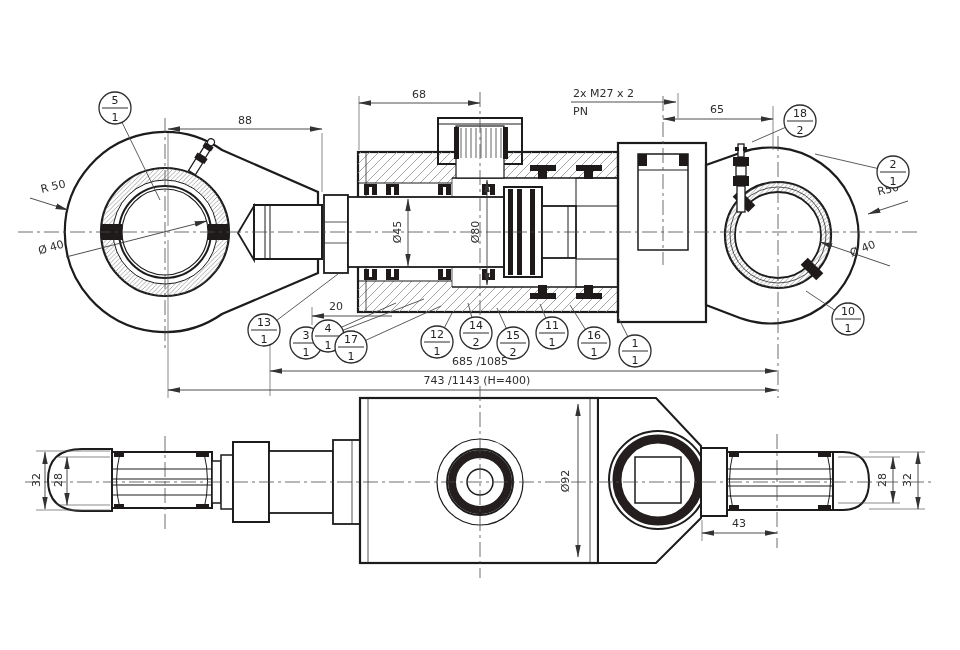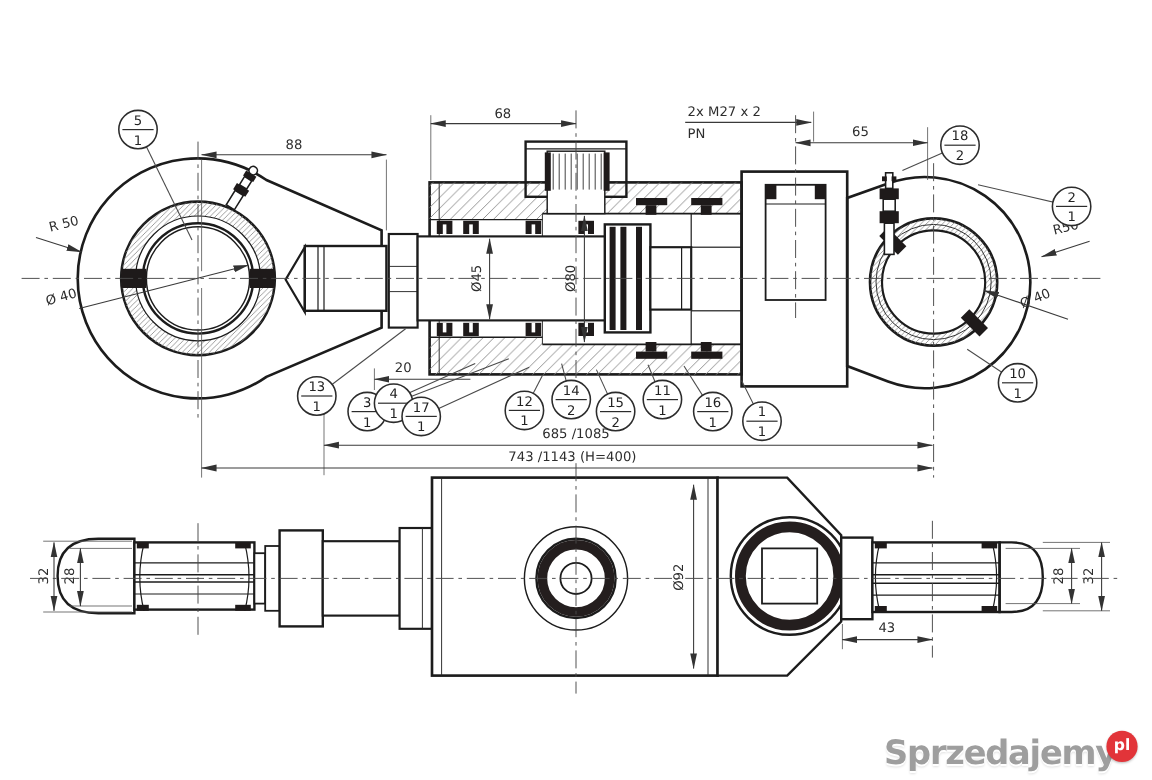--- a/index.html
+++ b/index.html
@@ -378,17 +378,13 @@
         <g>
           <line x1="635" y1="351" x2="618" y2="317" class="leader"></line>
           <circle cx="635" cy="351" r="16" class="balloon"></circle>
           <line x1="622" y1="351" x2="648" y2="351" class="bln-div"></line>
           <text x="635" y="347" class="bln-t">1</text>
           <text x="635" y="363.5" class="bln-t">1</text>
         </g>
       </g>
 </svg>
 
-<div class="wm">
-  <span class="wm-text">Sprzedajemy</span>
-      <span class="wm-badge">pl</span>
 </div>
-</div>
 
 </body></html>

